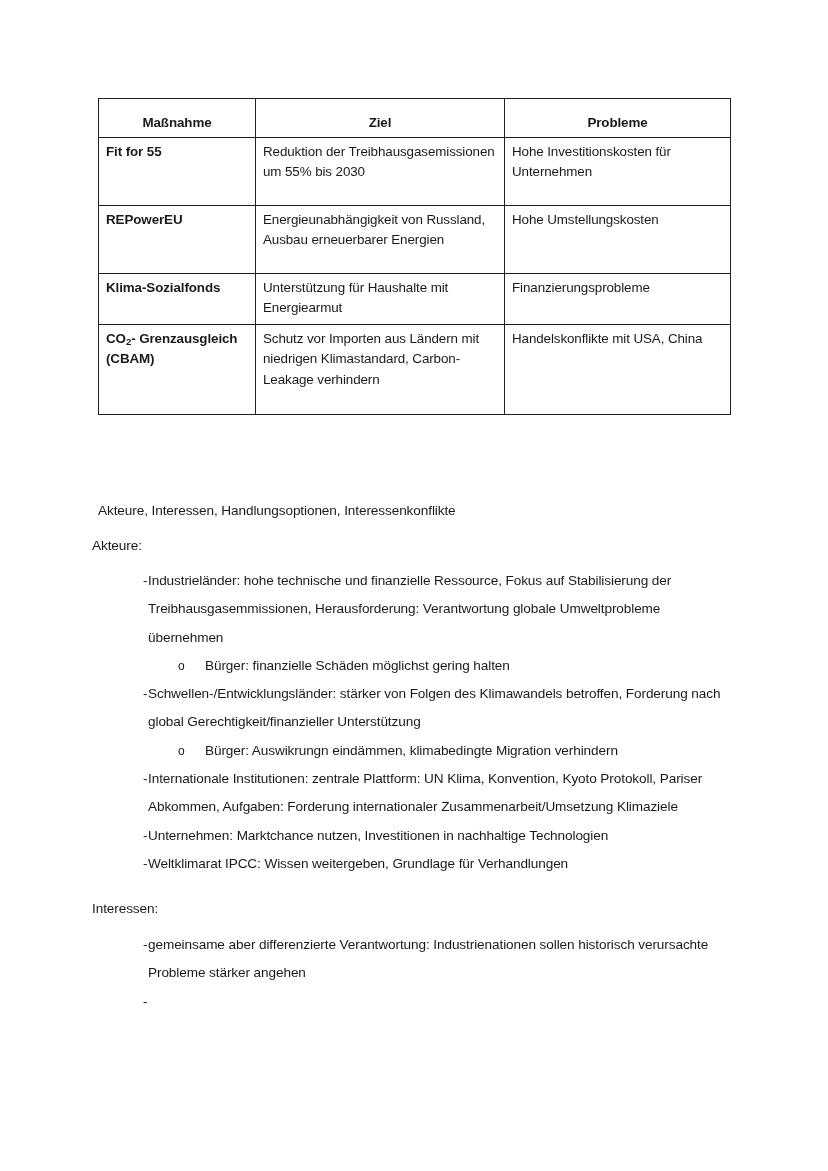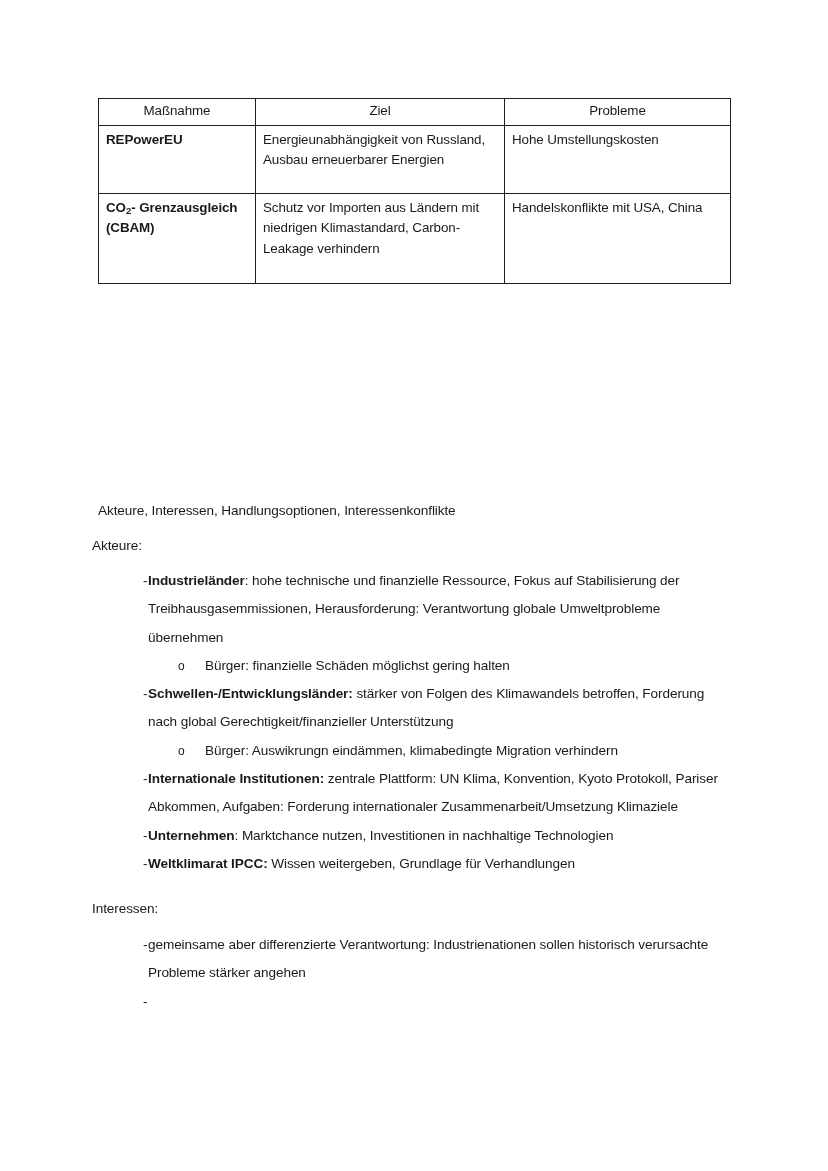--- a/index.html
+++ b/index.html
@@ -40,22 +40,22 @@
   .measures-table td {
     border: 1px solid #202020;
     vertical-align: top;
     padding: 4px 7px 5px 7px;
     font-size: 13.4px;
     line-height: 20.5px;
     letter-spacing: -0.1px;
   }
   .measures-table th {
     text-align: center;
-    font-weight: normal;
-    padding-top: 2px;
+    font-weight: bold;
+    padding-top: 14px;
     padding-bottom: 3px;
     font-size: 13.4px;
   }
   .measures-table td.m {
     font-weight: bold;
   }
   .measures-table tr.r1 td { height: 58px; }
   .measures-table tr.r2 td { height: 58px; margin-top: 28px; }
   .measures-table tr.r3 td { height: 36px; }
   .measures-table tr.r4 td { height: 58px; }
@@ -108,45 +108,55 @@
     font-size: 13.6px;
     line-height: 28.3px;
   }
   .bullet.level2 {
     padding-left: 107px;
   }
   .bullet.level2 > .marker {
     left: 80px;
     font-size: 12px;
   }
-  .bullet b { font-weight: bold; }
+  .bullet b { font-weight: normal; }
 </style>
 </head>
 <body>
 
 <div class="page">
 
   <table class="measures-table">
     <colgroup>
       <col class="c1">
         <col class="c2">
         <col class="c3">
     </colgroup>
     <thead>
       <tr>
         <th>Maßnahme</th>
         <th>Ziel</th>
         <th>Probleme</th>
       </tr>
     </thead>
     <tbody>
+      <tr class="r1">
+        <td class="m">Fit for 55</td>
+        <td>Reduktion der Treibhausgasemissionen um 55% bis 2030</td>
+        <td>Hohe Investitionskosten für Unternehmen</td>
+      </tr>
       <tr class="r2">
         <td class="m">REPowerEU</td>
         <td>Energieunabhängigkeit von Russland, Ausbau erneuerbarer Energien</td>
         <td>Hohe Umstellungskosten</td>
+      </tr>
+      <tr class="r3">
+        <td class="m">Klima-Sozialfonds</td>
+        <td>Unterstützung für Haushalte mit Energiearmut</td>
+        <td>Finanzierungsprobleme</td>
       </tr>
       <tr class="r5">
         <td class="m"><span>CO</span><sub>2</sub><span>- Grenzausgleich (CBAM)</span></td>
         <td>Schutz vor Importen aus Ländern mit niedrigen Klimastandard, Carbon-Leakage verhindern</td>
         <td>Handelskonflikte mit USA, China</td>
       </tr>
     </tbody>
   </table>
 
   <div class="section-heading" style="top:501px;">Akteure, Interessen, Handlungsoptionen, Interessenkonflikte</div>

